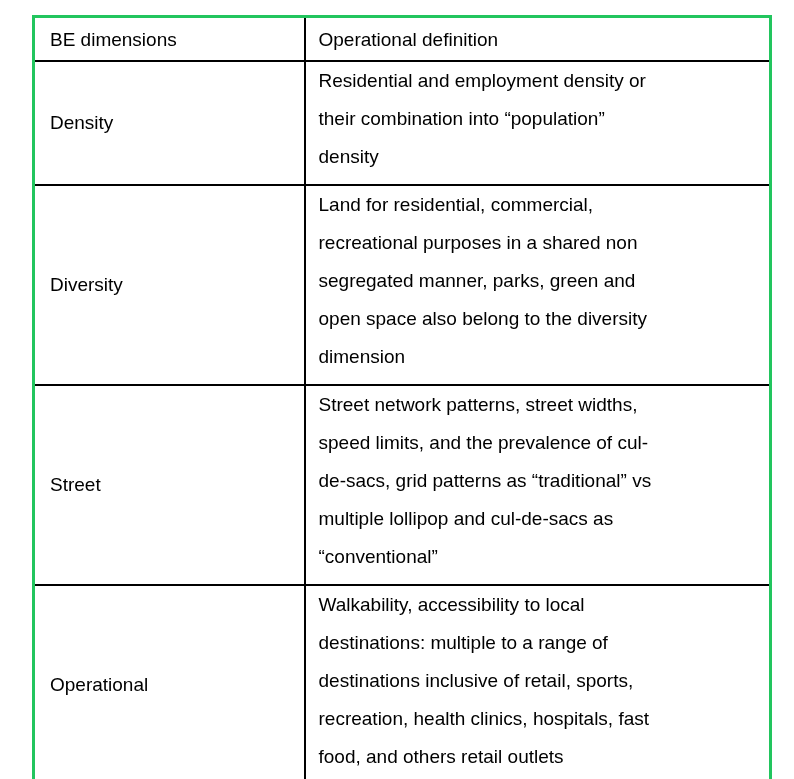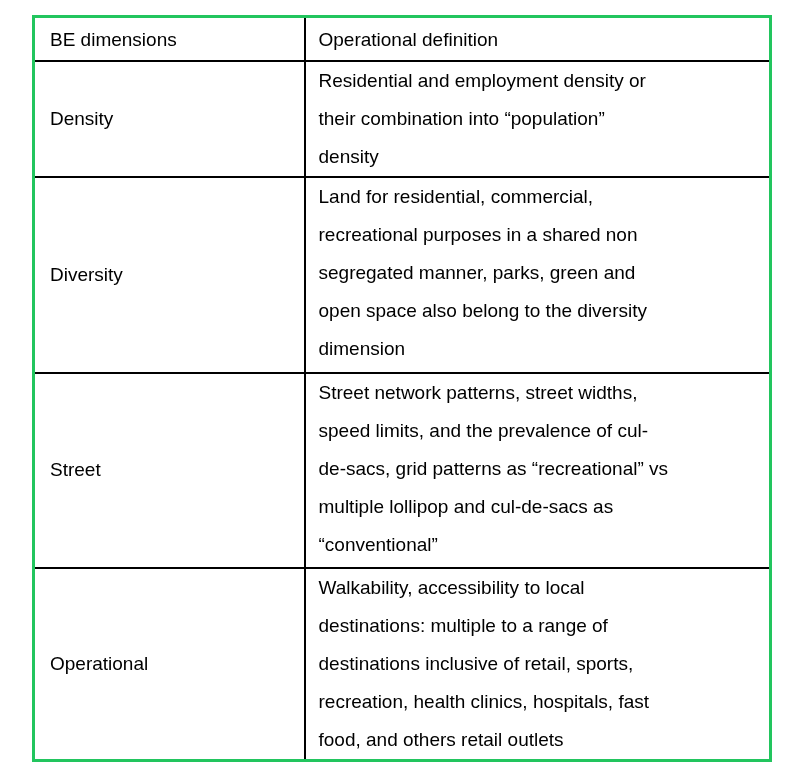--- a/index.html
+++ b/index.html
@@ -49,21 +49,21 @@
     line-height: 24px;
     margin-left: 27px;
   }
   .be-table td.dim-cell {
     vertical-align: middle;
     padding: 0 8px 0 15px;
     line-height: 24px;
   }
   .be-table td.def-cell {
     vertical-align: top;
-    padding: 0 6px 0 13px;
+    padding: 0 6px 8px 13px;
     line-height: 38px;
     white-space: pre-line;
   }
 </style>
 </head>
 <body>
 
 <table class="be-table">
   <colgroup>
     <col class="col-dim">
@@ -88,21 +88,21 @@
 recreational purposes in a shared non
 segregated manner, parks, green and
 open space also belong to the diversity
 dimension</td>
     </tr>
 
     <tr class="row-design">
       <td class="dim-cell">Street</td>
       <td class="def-cell">Street network patterns, street widths,
 speed limits, and the prevalence of cul-
-de-sacs, grid patterns as “recreational” vs
+de-sacs, grid patterns as “traditional” vs
 multiple lollipop and cul-de-sacs as
 “conventional”</td>
     </tr>
 
     <tr class="row-destination">
       <td class="dim-cell">Operational</td>
       <td class="def-cell">Walkability, accessibility to local
 destinations: multiple to a range of
 destinations inclusive of retail, sports,
 recreation, health clinics, hospitals, fast

